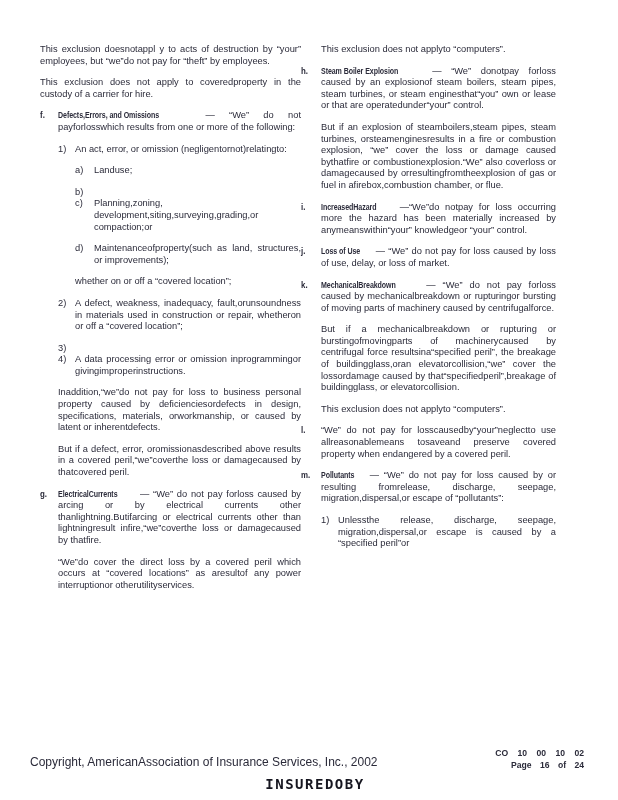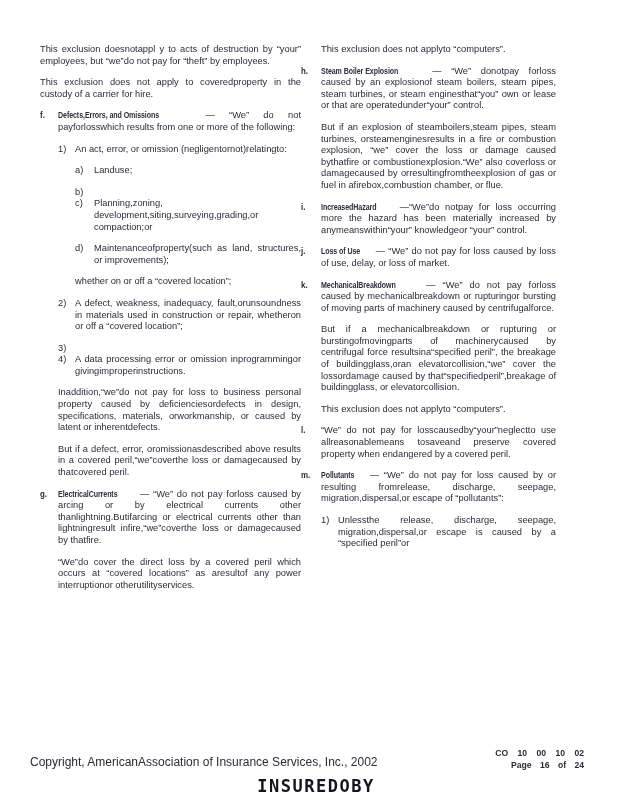--- a/index.html
+++ b/index.html
@@ -20,21 +20,21 @@
   .lbl{font-weight:bold;display:inline-block;transform:scaleX(0.76);
     transform-origin:0 60%;white-space:nowrap;letter-spacing:-0.1px;}
   .sub{display:grid;grid-template-columns:17px 1fr;margin:0;}
   .sub2{display:grid;grid-template-columns:19px 1fr;margin:0 0 0 0;}
   .footer-copyright{position:absolute;left:30px;top:755px;font-size:12px;color:#2b2b3a;}
   .footer-code{position:absolute;right:34px;top:748px;font-size:8.6px;font-weight:bold;
     color:#2b2b3a;word-spacing:7px;text-align:right;margin-left:44px;}
   .footer-page{position:absolute;right:34px;top:760px;font-size:8.6px;font-weight:bold;
     color:#2b2b3a;word-spacing:6px;text-align:right;}
   .stamp{position:absolute;left:50%;top:776px;transform:translateX(-44%);
-    font-family:"DejaVu Sans Mono",monospace;font-weight:bold;font-size:17px;
+    font-family:"DejaVu Sans Mono",monospace;font-weight:bold;font-size:14px;
     letter-spacing:1.5px;color:#15151f;}
 </style>
 </head>
 <body>
 
 <div class="page">
   <div class="cols">
 
     <div class="col">
       <p class="body indent">This exclusion doesnotappl y to acts of destruction by “your” employees, but “we”do not pay for “theft” by employees.</p>

